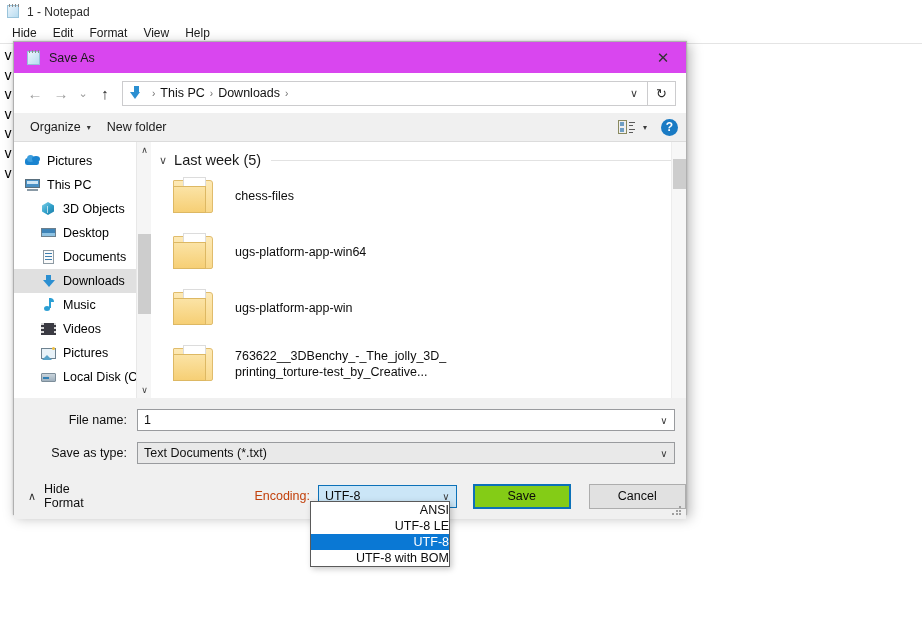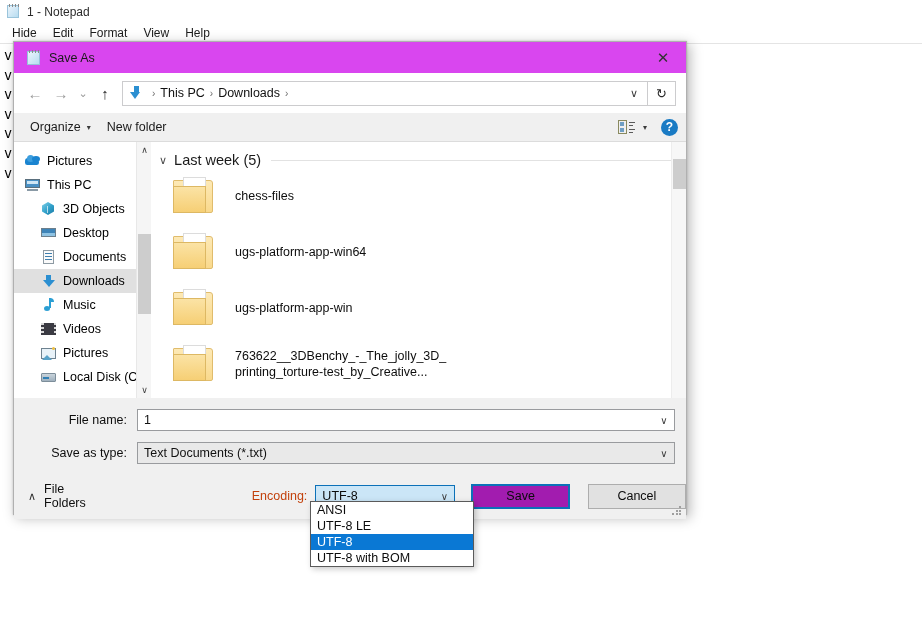--- a/index.html
+++ b/index.html
@@ -252,30 +252,31 @@
   .enc-label { margin-left: 147px; font-size: 12.5px; color: #c2410c; }
   #encoding-combo {
     width: 148px; height: 23px; margin-left: 8px;
     border: 1.5px solid #0c71b8; background: #cbe6f7; color: #0b0b0b;
   }
   .btn {
     width: 104px; height: 25px; background: #e1e1e1; border: 1px solid #adadad;
     font-size: 12.5px; color: #0b0b0b; display: flex; align-items: center; justify-content: center;
     cursor: default;
   }
-  #save-button { margin-left: 16px; border: 2px solid #0c71b8; background: #a21caf; }
+  #save-button { margin-left: 16px; border: 2px solid #0c71b8; background: #84cc16; }
   #cancel-button { margin-left: 18px; }
   .grip { position: absolute; right: 4px; bottom: 3px; width: 10px; height: 10px; }
   .grip i { position: absolute; width: 2px; height: 2px; background: #9f9f9f; }
 
   
   .dropdown {
-    position: absolute; left: 310px; top: 501px; width: 164px;
+    position: absolute; left: 310px; top: 501px; width: 140px;
     background: #ffffff; border: 1px solid #5a5a5a; z-index: 40;
     box-shadow: 2px 2px 6px rgba(0,0,0,0.22);
+    text-align: right;
   }
   .dd-item { height: 16px; padding-left: 6px; font-size: 12.5px; color: #0b0b0b; line-height: 16px; cursor: default; }
   .dd-item.selected { background: #0a78d4; color: #ffffff; }
 </style>
 </head>
 <body>
 
 <div id="root">
 
   <div class="np-titlebar">
@@ -502,21 +503,21 @@
         <span class="form-label">Save as type:</span>
         <div class="combo" id="savetype-combo">
           <span>Text Documents (*.txt)</span>
           <span class="arrow">∨</span>
         </div>
       </div>
 
       <div class="actions">
         <span class="hide-folders">
           <span class="hf-chev">∧</span>
-          <span>File Folders</span>
+          <span>Hide Format</span>
         </span>
         <span class="enc-label">Encoding:</span>
         <div class="combo" id="encoding-combo">
           <span>UTF-8</span>
           <span class="arrow">∨</span>
         </div>
         <div class="btn" id="save-button">Save</div>
         <div class="btn" id="cancel-button">Cancel</div>
       </div>
 

